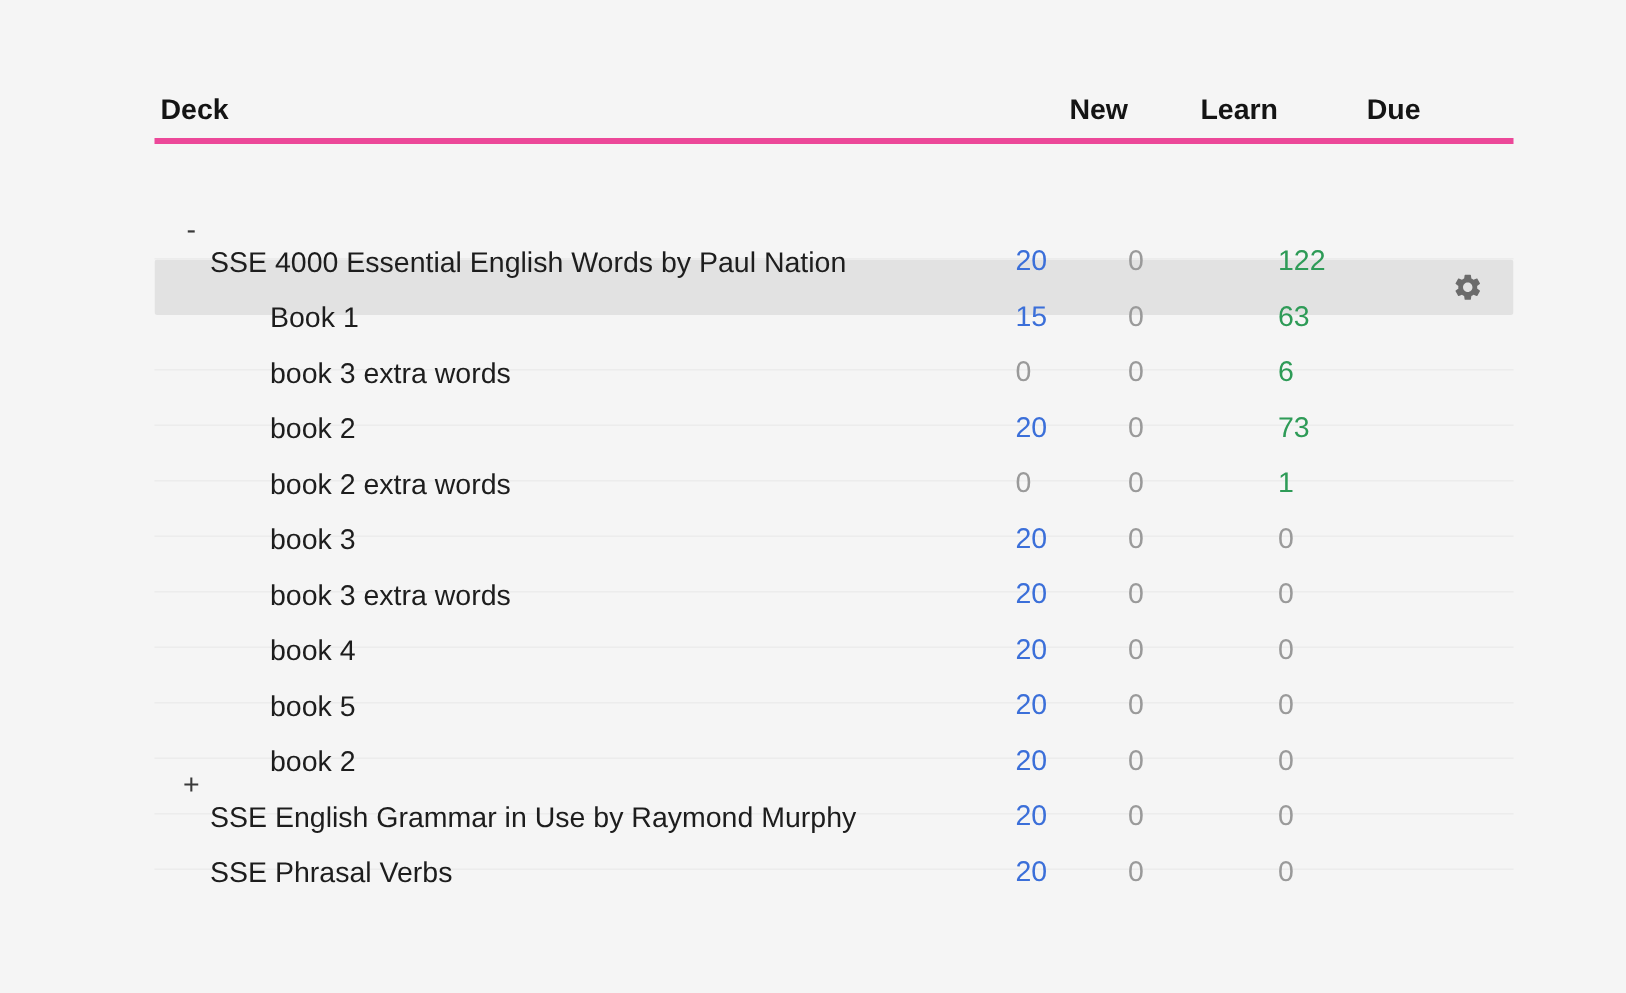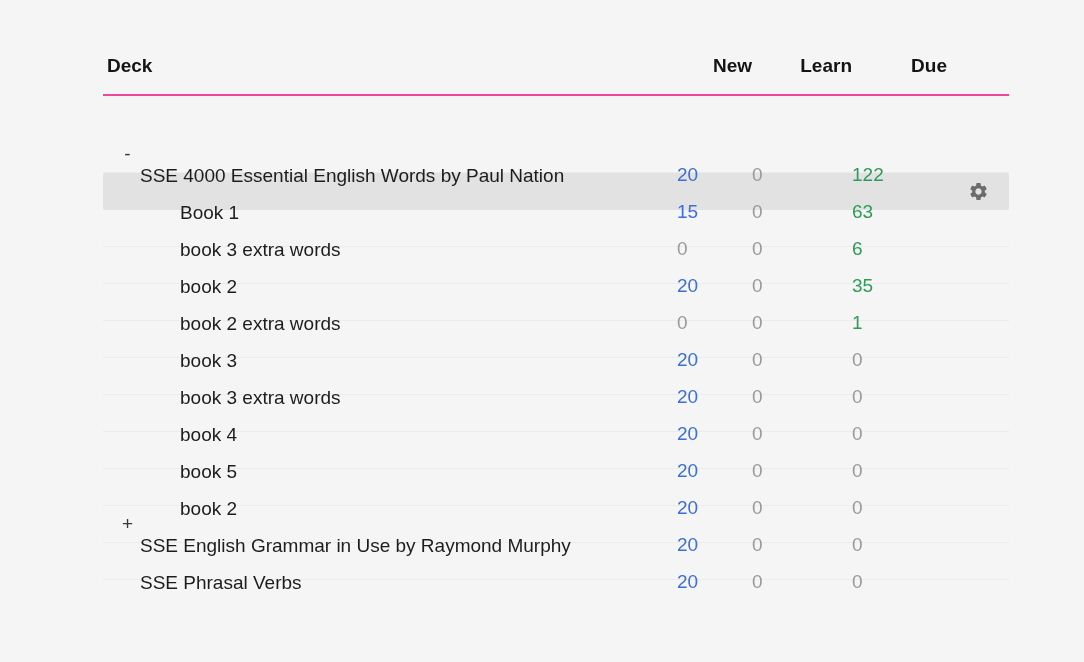--- a/index.html
+++ b/index.html
@@ -9,23 +9,23 @@
     font-family: "Liberation Sans", sans-serif;
     overflow: hidden;
   }
   .deck-table {
     position: absolute;
     left: 103px; top: 55px;
     width: 906px;
   }
   .header-row {
     display: flex;
-    align-items: flex-start;
+    align-items: center;
     height: 41px;
-    border-bottom: 2px solid #ec4899;
+    border-bottom: 4px solid #ec4899;
     font-size: 19px;
     font-weight: bold;
     color: #141414;
   }
   .col-deck { flex: 1; }
   .col-new  { width: 75px;  text-align: right; }
   .col-learn{ width: 100px; text-align: right; }
   .col-due  { width: 95px;  text-align: right; }
   .col-gear { width: 62px; }
   .header-row .col-deck { padding-left: 4px; }
@@ -130,21 +130,21 @@
         <div class="cell-num cell-due">6</div>
         <div class="cell-gear"></div>
       </div>
       <div class="row">
         <div class="cell-deck level-1">
           <span class="collapse"></span>
           <span class="deck-name">book 2</span>
         </div>
         <div class="cell-num cell-new">20</div>
         <div class="cell-num cell-learn zero">0</div>
-        <div class="cell-num cell-due">35</div>
+        <div class="cell-num cell-due">73</div>
         <div class="cell-gear"></div>
       </div>
       <div class="row">
         <div class="cell-deck level-1">
           <span class="collapse"></span>
           <span class="deck-name">book 2 extra words</span>
         </div>
         <div class="cell-num cell-new zero">0</div>
         <div class="cell-num cell-learn zero">0</div>
         <div class="cell-num cell-due">1</div>

